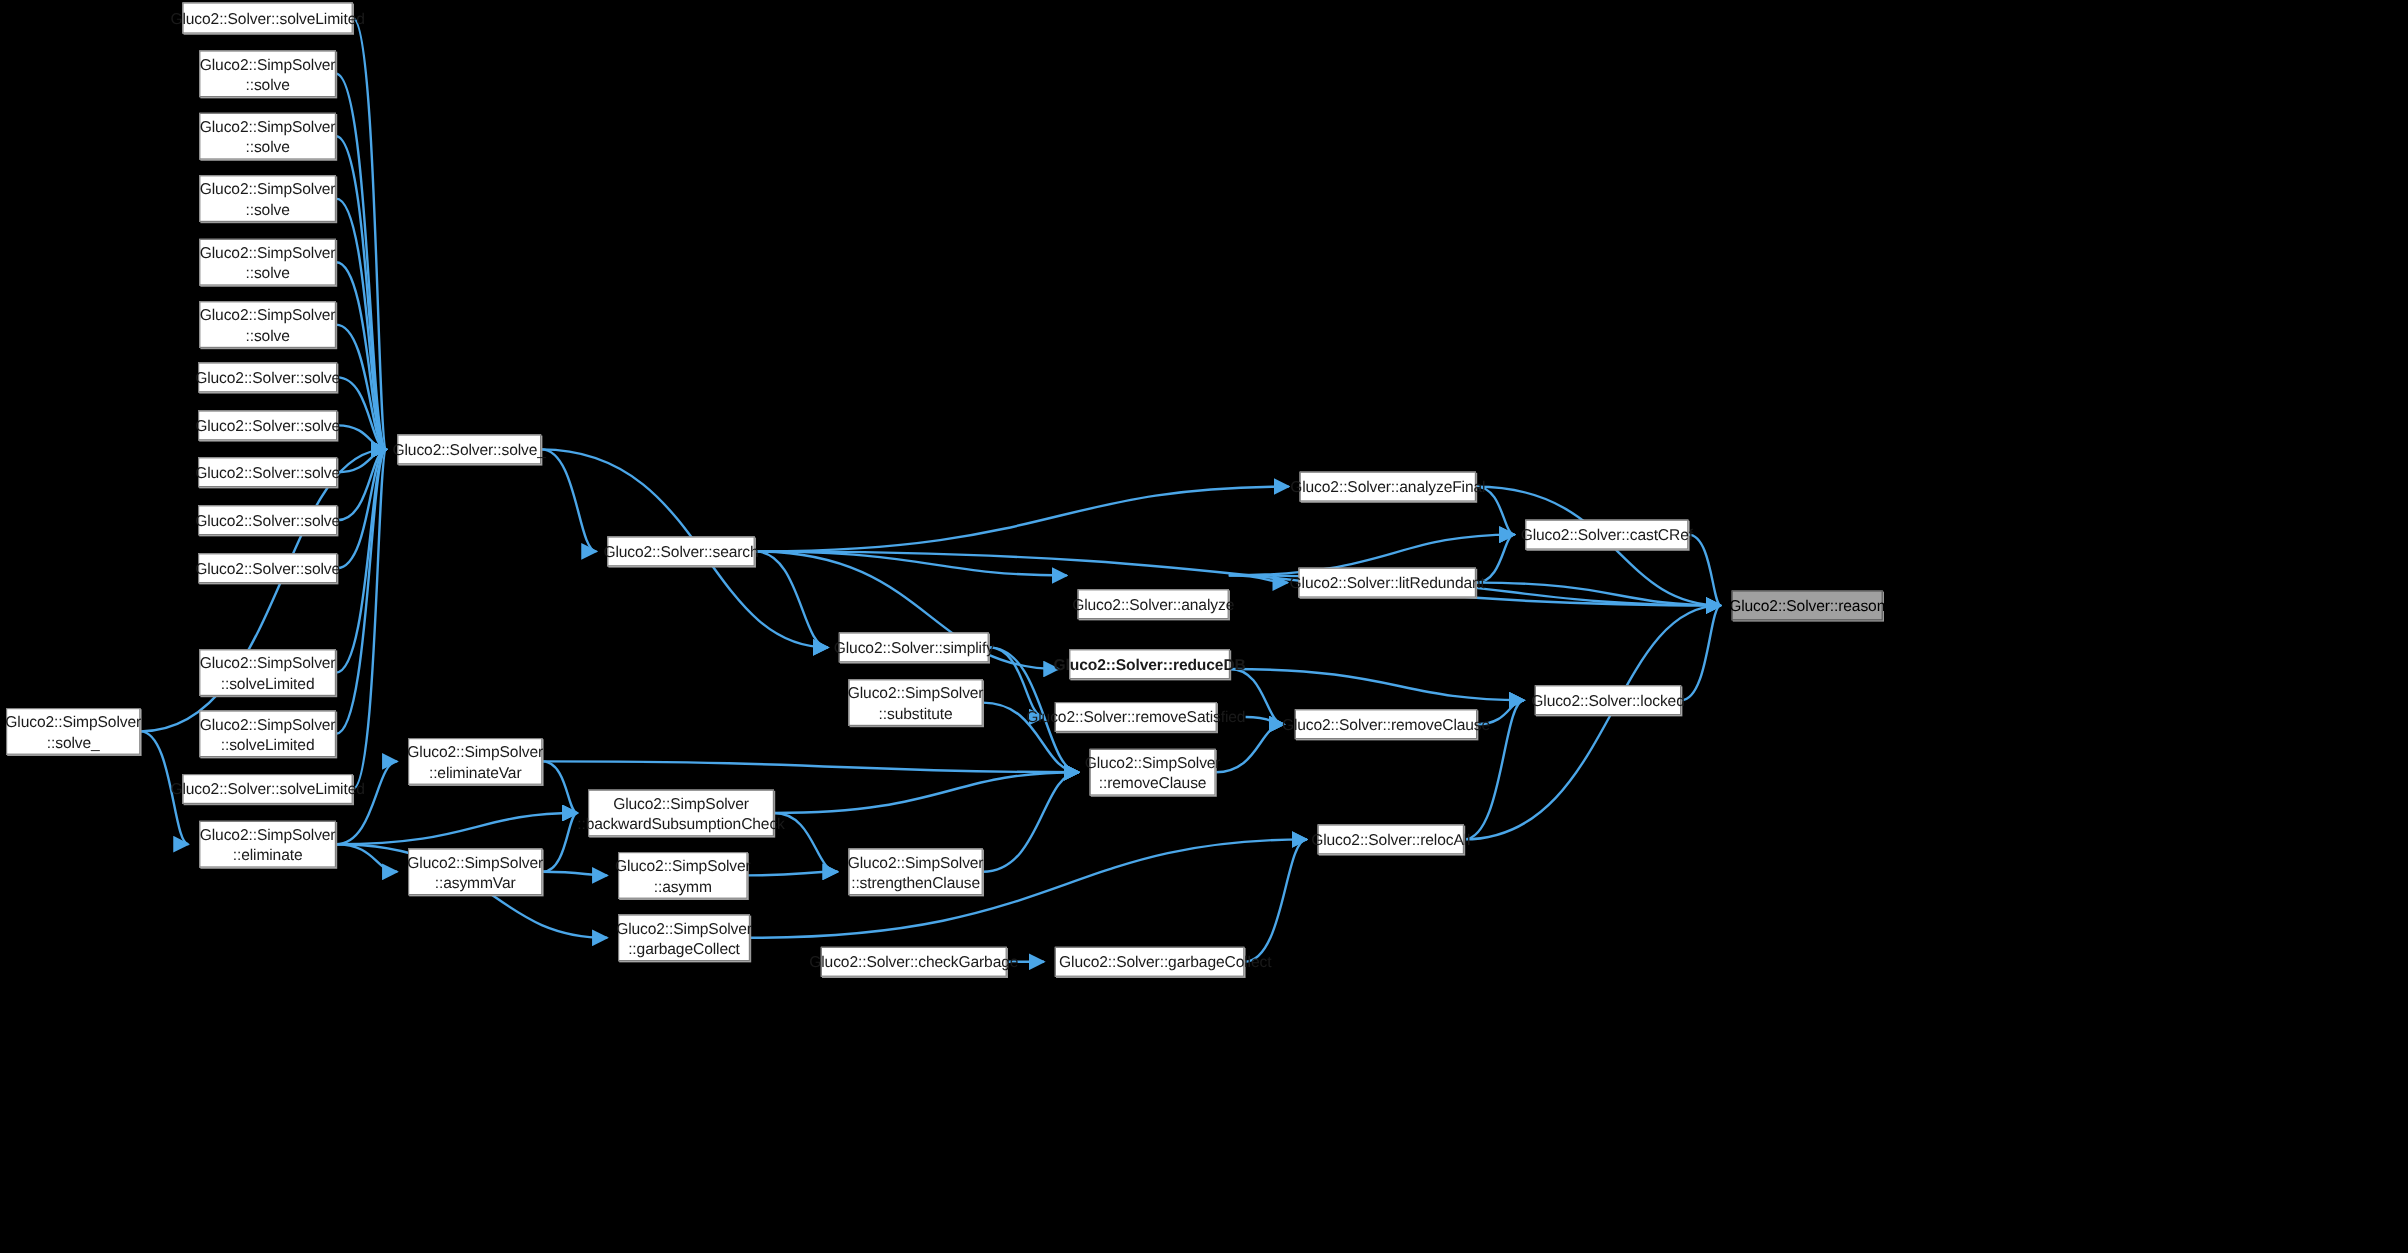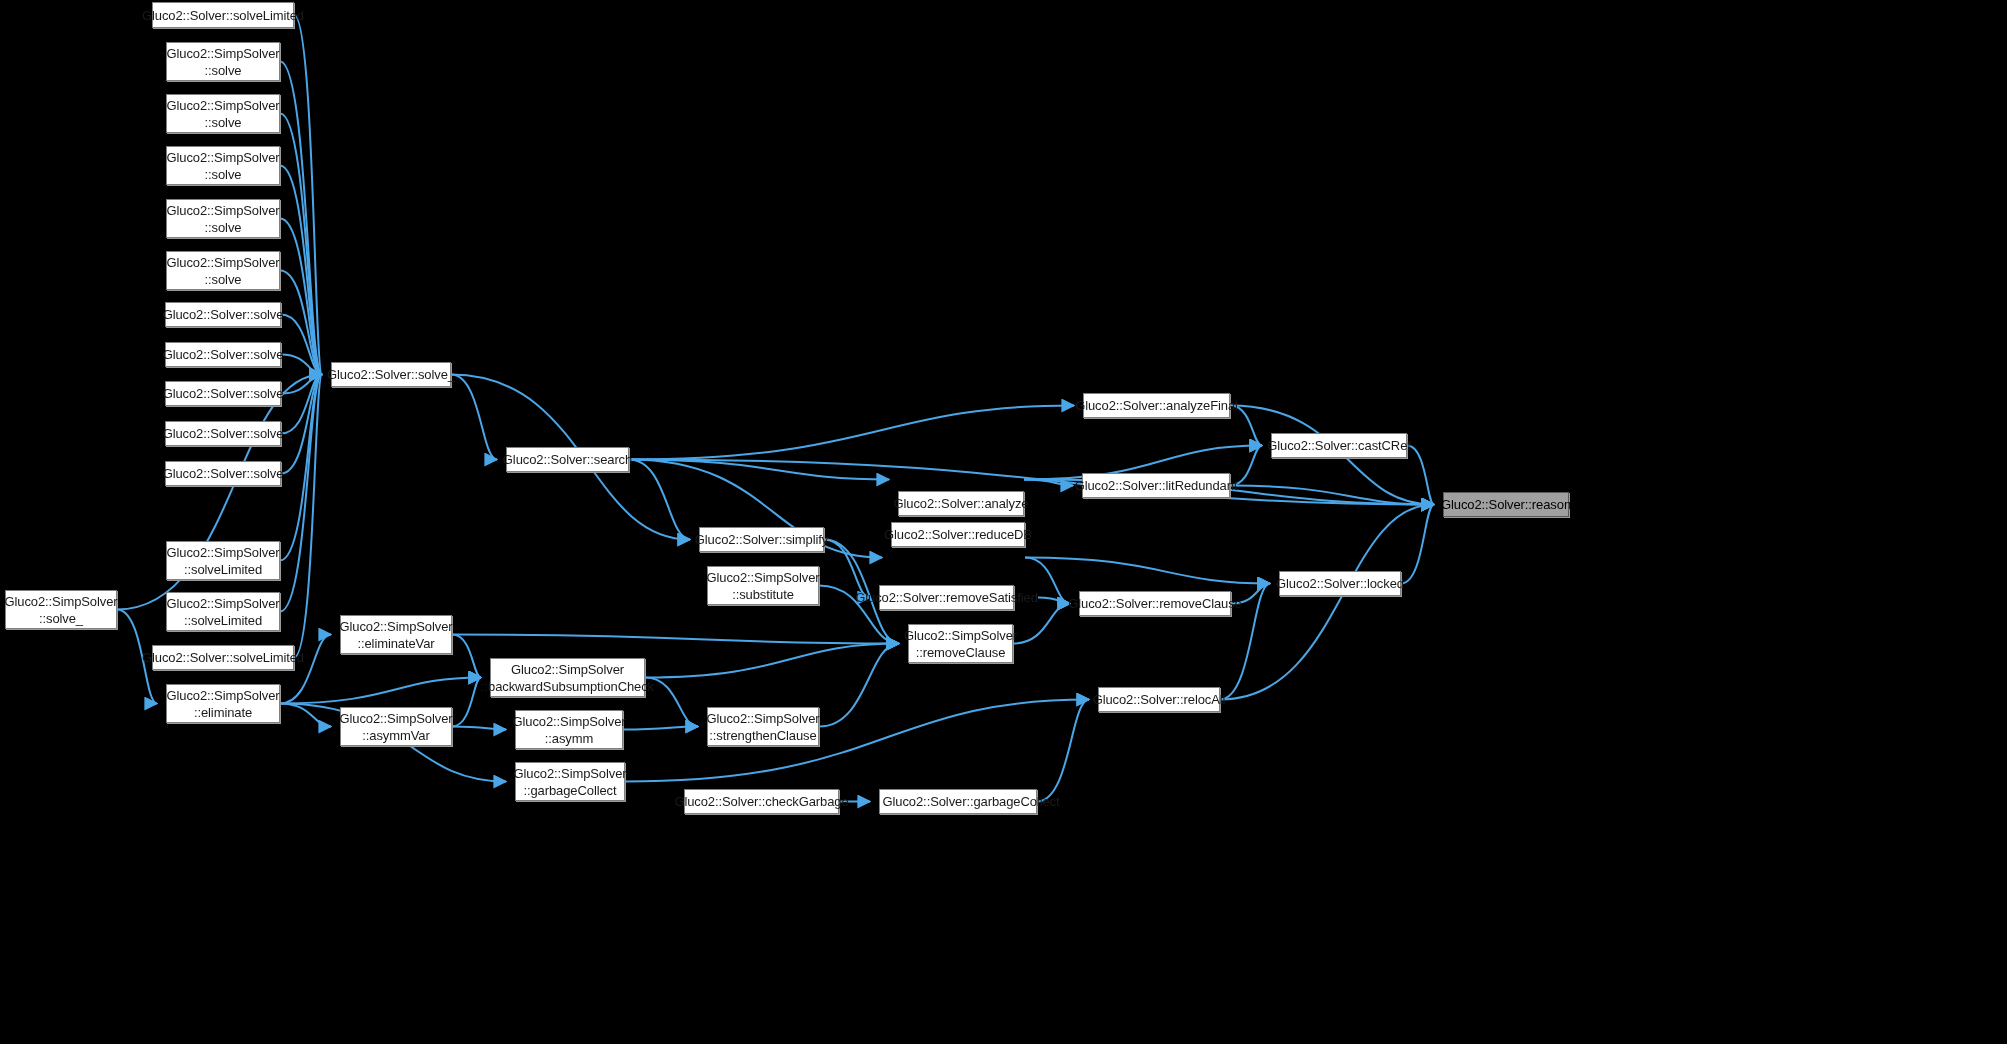--- a/index.html
+++ b/index.html
@@ -159,21 +159,21 @@
       <div class="node" style="left: 340px; top: 707px; width: 112px; height: 39px;"><span class="label">Gluco2::SimpSolver
 ::asymmVar</span></div>
       <div class="node" style="left: 515px; top: 710px; width: 108px; height: 39px;"><span class="label">Gluco2::SimpSolver
 ::asymm</span></div>
       <div class="node" style="left: 707px; top: 707px; width: 112px; height: 39px;"><span class="label">Gluco2::SimpSolver
 ::strengthenClause</span></div>
       <div class="node" style="left: 515px; top: 762px; width: 110px; height: 39px;"><span class="label">Gluco2::SimpSolver
 ::garbageCollect</span></div>
       <div class="node" style="left: 908px; top: 624px; width: 105px; height: 39px;"><span class="label">Gluco2::SimpSolver
 ::removeClause</span></div>
-      <div class="node" style="left: 891px; top: 522px; width: 134px; height: 25px;"><span class="label">Gluco2::Solver::reduceDB</span></div>
+      <div class="node" style="left: 891px; top: 541px; width: 134px; height: 25px; font-weight: bold;"><span class="label">Gluco2::Solver::reduceDB</span></div>
       <div class="node" style="left: 879px; top: 585px; width: 135px; height: 25px;"><span class="label">Gluco2::Solver::removeSatisfied</span></div>
       <div class="node" style="left: 1079px; top: 591px; width: 152px; height: 25px;"><span class="label">Gluco2::Solver::removeClause</span></div>
       <div class="node" style="left: 898px; top: 467px; width: 126px; height: 25px; margin-top: 24px;"><span class="label">Gluco2::Solver::analyze</span></div>
       <div class="node" style="left: 1082px; top: 473px; width: 148px; height: 25px;"><span class="label">Gluco2::Solver::litRedundant</span></div>
       <div class="node" style="left: 1083px; top: 393px; width: 147px; height: 25px;"><span class="label">Gluco2::Solver::analyzeFinal</span></div>
       <div class="node" style="left: 1271px; top: 433px; width: 136px; height: 25px;"><span class="label">Gluco2::Solver::castCRef</span></div>
       <div class="node" style="left: 1279px; top: 571px; width: 122px; height: 25px;"><span class="label">Gluco2::Solver::locked</span></div>
       <div class="node" style="left: 1098px; top: 687px; width: 122px; height: 25px;"><span class="label">Gluco2::Solver::relocAll</span></div>
       <div class="node" style="left: 684px; top: 789px; width: 155px; height: 25px;"><span class="label">Gluco2::Solver::checkGarbage</span></div>
       <div class="node" style="left: 879px; top: 789px; width: 158px; height: 25px; padding-left: 26px;"><span class="label">Gluco2::Solver::garbageCollect</span></div>

